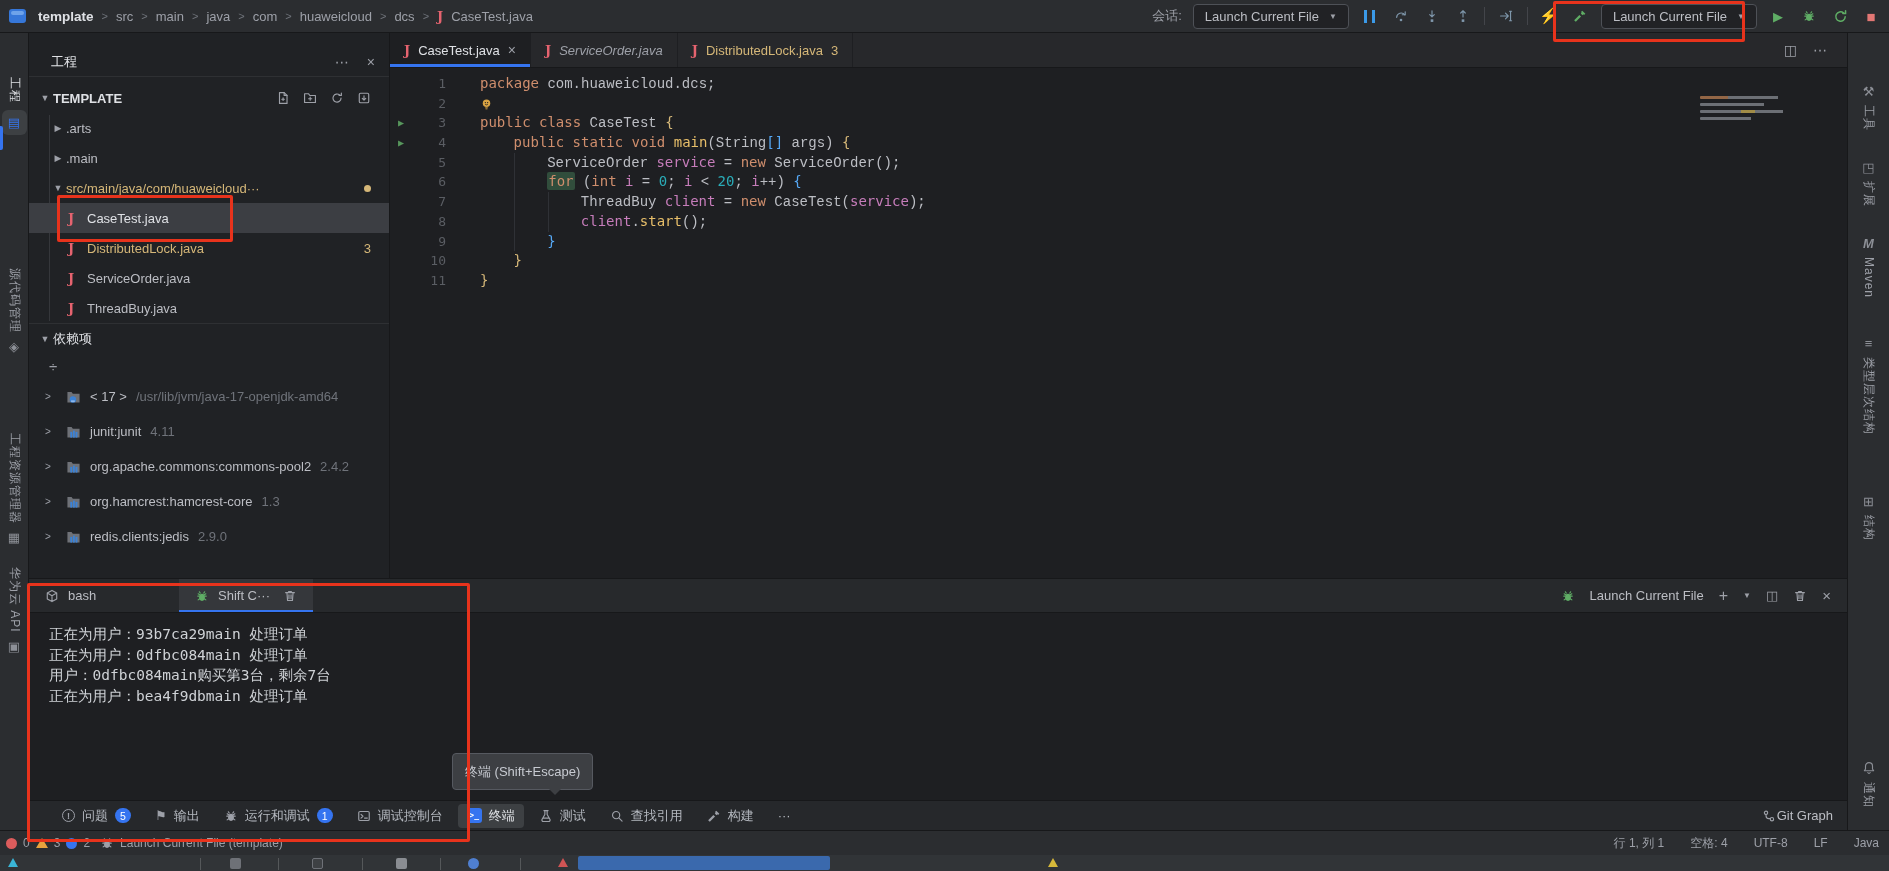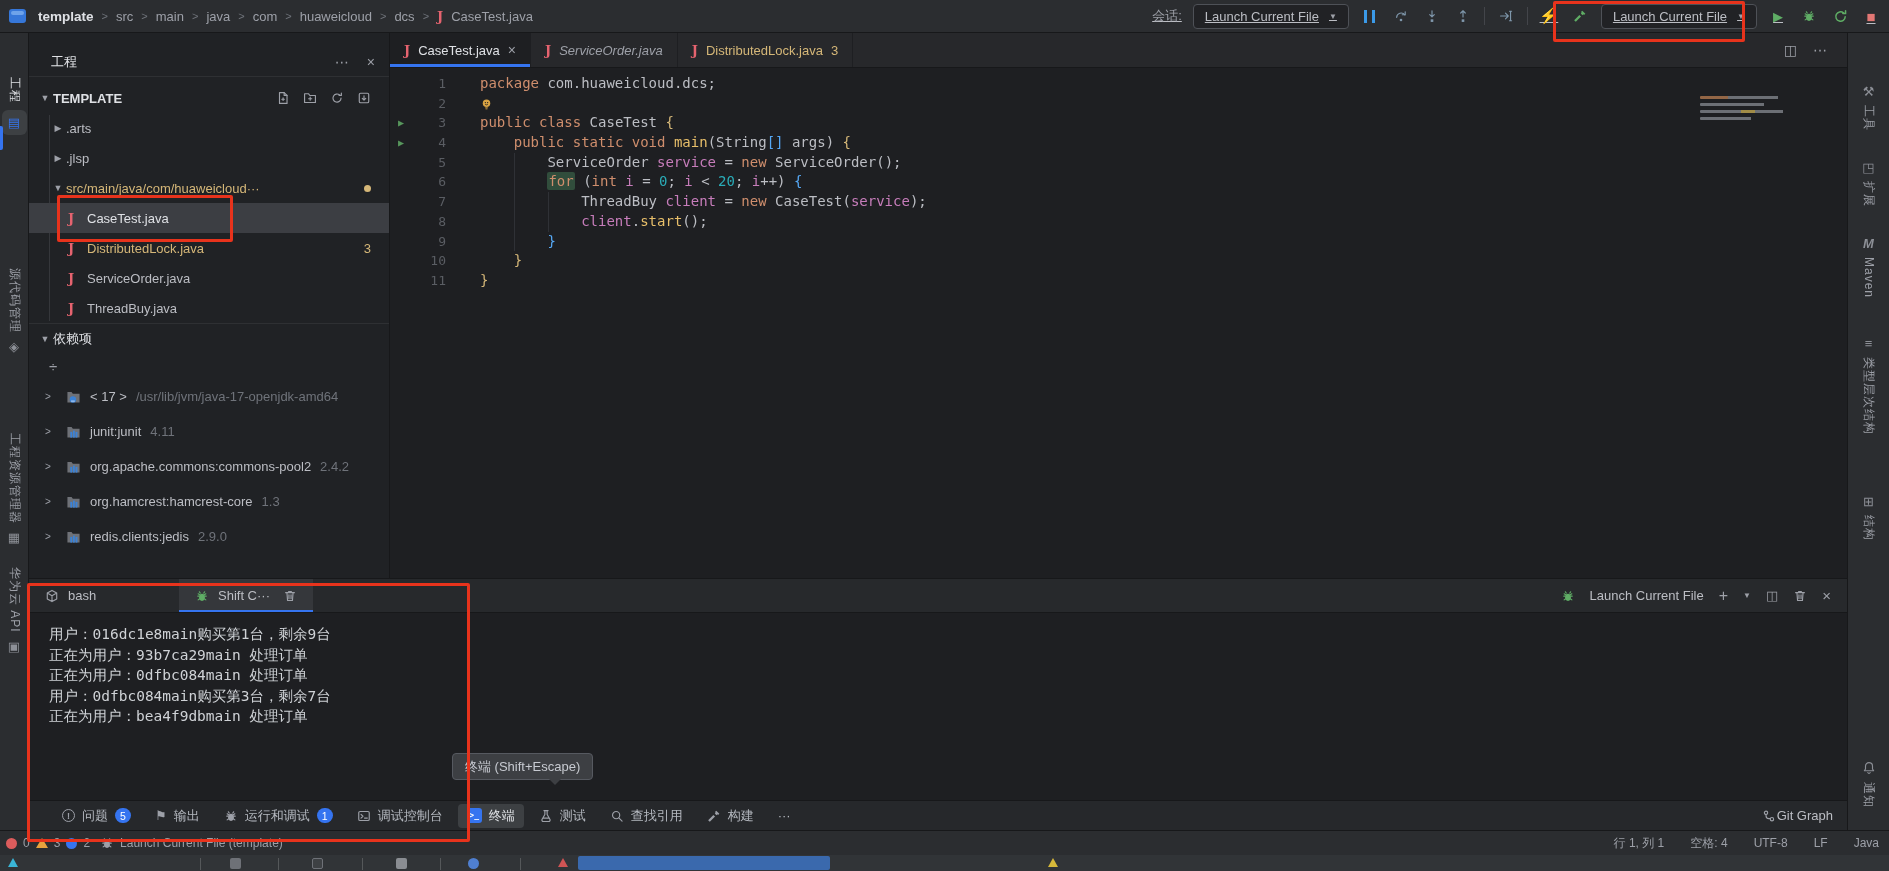--- a/index.html
+++ b/index.html
@@ -9,21 +9,21 @@
 
   
   .topbar{position:absolute;left:0;top:0;right:0;height:33px;background:#2b2d30;
           border-bottom:1px solid #17181a;display:flex;align-items:center;z-index:5;}
   .winicon{width:17px;height:14px;border-radius:3px;background:#3677d9;margin:0 12px 0 9px;position:relative;}
   .winicon::after{content:'';position:absolute;left:2px;top:2px;right:2px;height:4px;background:#6ea3ea;border-radius:2px;}
   .crumbs{display:flex;align-items:center;gap:8px;color:#9da0a8;white-space:nowrap;}
   .crumb-root{color:#dfe1e5;font-weight:bold;font-size:13.5px;}
   .crumb-sep{color:#6f737a;font-size:11px;}
   .jicon{color:#e5636f;font-weight:bold;font-family:"DejaVu Serif",serif;font-size:13px;}
-  .top-right{margin-left:auto;display:flex;align-items:center;gap:11px;padding-right:8px;text-decoration:underline;}
+  .top-right{margin-left:auto;display:flex;align-items:center;gap:11px;padding-right:8px;}
   .session-label{color:#9da0a8;}
   .dropdown{display:flex;align-items:center;gap:10px;background:#212225;border:1px solid #4e5157;
             border-radius:4px;height:25px;padding:0 11px;color:#bcbec4;white-space:nowrap;}
   .dd-caret{font-size:8px;color:#9da0a8;}
   .tb-ic{display:flex;align-items:center;justify-content:center;width:20px;height:22px;cursor:pointer;}
   .pause-ic{width:11px;height:13px;border-left:3.5px solid #3b9ae8;border-right:3.5px solid #3b9ae8;}
   .step{color:#7f97ab;}
   .vdiv{width:1px;height:18px;background:#43454a;}
   .bolt{color:#f2c55c;font-size:15px;}
   .green{color:#5fad65;}
@@ -75,21 +75,21 @@
   .tab.preview .tlabel{color:#9da0a8;font-style:italic;}
   .tab.modified .tlabel{color:#d5b778;}
   .tab-x{color:#9da0a8;font-size:14px;}
   .tabbar-right{margin-left:auto;display:flex;align-items:center;gap:16px;padding-right:20px;color:#9da0a8;font-size:14px;}
   .code{position:relative;height:510px;padding-top:6px;font-family:"DejaVu Sans Mono",monospace;font-size:14px;}
   .cl{height:19.7px;line-height:19.7px;display:flex;white-space:pre;}
   .gut{width:22px;flex:none;text-align:center;color:#57965c;font-size:10px;line-height:19.7px;}
   .lnum{width:34px;flex:none;text-align:right;color:#5a5d63;font-size:13px;}
   .ltxt{margin-left:34px;}
   .c-kw{color:#cf8e6d;}
-  .c-pl{color:#bcbec4;}
+  .c-pl{color:#bcbec4;font-family:Liberation Mono, monospace;}
   .c-fn{color:#e8bf6a;}
   .c-num{color:#2aacb8;}
   .c-var{color:#c77dbb;}
   .c-br1{color:#d5b778;}
   .c-br2{color:#56a8f5;}
   .c-kwhl{color:#cf8e6d;background:#314d3c;border-radius:2px;padding:1px 1px;}
   .iguide{position:absolute;width:1px;background:#2f3136;}
   .minimap{position:absolute;left:1310px;top:28px;width:92px;height:38px;opacity:.85;}
   .mm-row{height:3px;margin-bottom:4px;border-radius:1px;}
 
@@ -133,21 +133,21 @@
   
   .taskbar{position:absolute;left:0;top:855px;width:1889px;height:16px;background:#313437;overflow:hidden;z-index:3;}
   .tk{position:absolute;top:3px;}
   .tk-sep{width:1px;height:12px;background:#55585a;}
   .tk-tri{width:0;height:0;border-left:5px solid transparent;border-right:5px solid transparent;}
   .tk-btn{height:14px;border-radius:2px;background:#3a69ad;}
   .tk-sq{width:11px;height:11px;border-radius:2px;background:#6e7177;}
 
   
   .redbox{position:absolute;border:3px solid #e8331c;border-radius:2px;pointer-events:none;z-index:50;}
-  .tooltip{position:absolute;left:452px;top:753px;height:27px;background:#3d3f43;border:1px solid #565960;border-radius:4px;
+  .tooltip{position:absolute;left:452px;top:753px;height:37px;background:#3d3f43;border:1px solid #565960;border-radius:4px;
            display:flex;align-items:center;padding:0 12px;color:#c7cad1;z-index:40;white-space:nowrap;}
   .tooltip::after{content:'';position:absolute;left:96px;bottom:-6px;width:0;height:0;
                   border-left:6px solid transparent;border-right:6px solid transparent;border-top:6px solid #3d3f43;}
   svg{display:block;}
 </style>
 </head>
 <body>
 
 <div class="app">
 
@@ -325,21 +325,21 @@
               </svg>
             </span>
           </span>
         </div>
         <div class="trow" style="padding-left: 21px;">
           <span class="chev">▶</span>
           <span class="t-plain">.arts</span>
         </div>
         <div class="trow" style="padding-left: 21px;">
           <span class="chev">▶</span>
-          <span class="t-plain">.jlsp</span>
+          <span class="t-plain">.main</span>
         </div>
         <div class="trow" style="padding-left: 21px;">
           <span class="chev">▼</span>
           <span class="t-mod">src/main/java/com/huaweicloud···</span>
           <span class="row-right">
             <span class="ydot"></span>
           </span>
         </div>
         <div class="trow selected" style="padding-left: 39px;">
           <span class="jicon" style="width: 19px;">J</span>
@@ -521,21 +521,20 @@
           <span>◫</span>
           <span>
             <svg width="14" height="14" viewBox="0 0 16 16" fill="none" stroke="currentColor" stroke-width="1.3" stroke-linecap="round" stroke-linejoin="round">
               <path d="M3 4.2h10M6.4 4.2V2.9h3.2v1.3M4.5 4.2l.7 9h5.6l.7-9M6.8 6.6v4.4M9.2 6.6v4.4"></path>
             </svg>
           </span>
           <span style="font-size: 15px;">×</span>
         </div>
       </div>
     <div class="term-out" id="termOut">
-        <div>用户：016dc1e8main购买第1台，剩余9台</div>
         <div>正在为用户：93b7ca29main 处理订单</div>
         <div>正在为用户：0dfbc084main 处理订单</div>
         <div>用户：0dfbc084main购买第3台，剩余7台</div>
         <div>正在为用户：bea4f9dbmain 处理订单</div>
       </div>
   </div>
 
   <div class="bottombar" id="bottomBar">
       <div class="bb-item">
         <span class="prob-ic">!</span>

